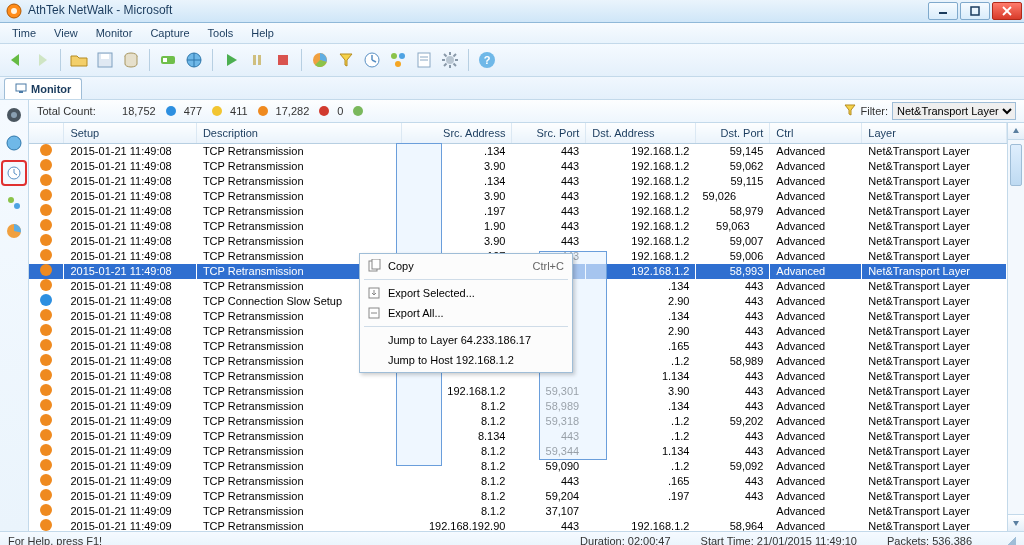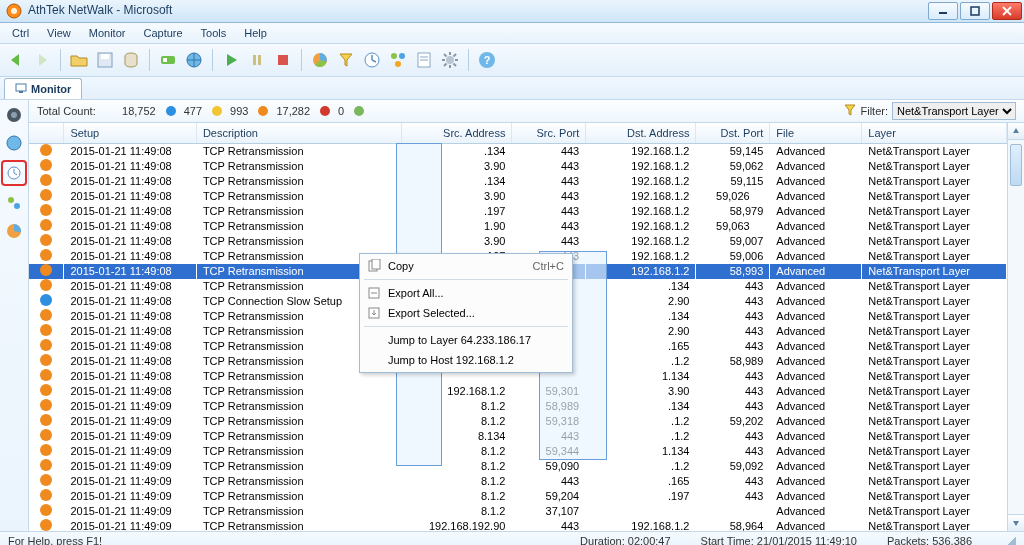--- a/index.html
+++ b/index.html
@@ -290,21 +290,21 @@
     <div class="win-btn close">
         <svg width="10" height="10">
           <line x1="1" y1="1" x2="9" y2="9" stroke="#fff" stroke-width="1.8"></line>
           <line x1="9" y1="1" x2="1" y2="9" stroke="#fff" stroke-width="1.8"></line>
         </svg>
       </div>
   </div>
 </div>
 
 <div class="menubar">
-  <span>Ctrl</span>
+  <span>Time</span>
   <span>View</span>
   <span>Monitor</span>
   <span>Capture</span>
   <span>Tools</span>
   <span>Help</span>
 </div>
 
 <div class="toolbar">
   <div class="tb-btn">
       <svg width="20" height="20">
@@ -469,21 +469,21 @@
 
     <div class="counterbar">
       <span>Total Count:</span>
       <span style="min-width:50px;text-align:right">18,752</span>
       <span class="pair">
           <span class="dot" style="background:#2d8fe0"></span>
           <span>477</span>
         </span>
       <span class="pair">
           <span class="dot" style="background:#f2c531"></span>
-          <span>993</span>
+          <span>411</span>
         </span>
       <span class="pair">
           <span class="dot" style="background:#ef8a1f"></span>
           <span>17,282</span>
         </span>
       <span class="pair">
           <span class="dot" style="background:#d13a2f"></span>
           <span>0</span>
         </span>
       <span class="pair">
@@ -504,23 +504,23 @@
     <div class="grid-wrap">
       <div class="grid" id="grid">
         <table class="data">
           <thead>
             <tr>
               <th class="col-icon"></th>
               <th class="col-time">Setup</th>
               <th class="col-desc">Description</th>
               <th class="col-src" style="text-align:right">Src. Address</th>
               <th class="col-sport" style="text-align:right">Src. Port</th>
-              <th class="col-dst" style="text-align:right">Dst. Address</th>
+              <th class="col-dst" style="">Dst. Address</th>
               <th class="col-dport" style="text-align:right">Dst. Port</th>
-              <th class="col-type">File</th>
+              <th class="col-type">Ctrl</th>
               <th class="col-layer">Layer</th>
             </tr>
           </thead>
           <tbody id="grid-body">
               <tr>
                 <td class="col-icon" style="text-align:center"><span class="row-dot" style="background:#ef8a1f"></span></td>
                 <td class="col-time">2015-01-21 11:49:08</td>
                 <td class="col-desc">TCP Retransmission</td>
                 <td class="col-src" style="text-align:right">.134</td>
                 <td class="col-sport" style="text-align:right">443</td>
@@ -551,21 +551,21 @@
                 <td class="col-type">Advanced</td>
                 <td class="col-layer">Net&amp;Transport Layer</td>
               </tr>
               <tr>
                 <td class="col-icon" style="text-align:center"><span class="row-dot" style="background:#ef8a1f"></span></td>
                 <td class="col-time">2015-01-21 11:49:08</td>
                 <td class="col-desc">TCP Retransmission</td>
                 <td class="col-src" style="text-align:right">3.90</td>
                 <td class="col-sport" style="text-align:right">443</td>
                 <td class="col-dst" style="text-align:right">192.168.1.2</td>
-                <td class="col-dport" style="text-align:center">59,026</td>
+                <td class="col-dport" style="text-align:left">59,026</td>
                 <td class="col-type">Advanced</td>
                 <td class="col-layer">Net&amp;Transport Layer</td>
               </tr>
               <tr>
                 <td class="col-icon" style="text-align:center"><span class="row-dot" style="background:#ef8a1f"></span></td>
                 <td class="col-time">2015-01-21 11:49:08</td>
                 <td class="col-desc">TCP Retransmission</td>
                 <td class="col-src" style="text-align:right">.197</td>
                 <td class="col-sport" style="text-align:right">443</td>
                 <td class="col-dst" style="text-align:right">192.168.1.2</td>
@@ -820,33 +820,33 @@
                 </svg>
               </span>
             <span class="cm-label">Copy</span>
             <span class="cm-accel">Ctrl+C</span>
           </div>
           <div class="cm-sep"></div>
           <div class="cm-item">
             <span class="cm-icon">
                 <svg width="14" height="14">
                   <rect x="2" y="2" width="10" height="10" fill="#fff" stroke="#888"></rect>
-                  <path d="M4 7h6" stroke="#888"></path>
+                  <path d="M7 4v5M5 7l2 2 2-2" stroke="#888" fill="none"></path>
                 </svg>
               </span>
-            <span class="cm-label">Export All...</span>
+            <span class="cm-label">Export Selected...</span>
           </div>
           <div class="cm-item">
             <span class="cm-icon">
                 <svg width="14" height="14">
                   <rect x="2" y="2" width="10" height="10" fill="#fff" stroke="#888"></rect>
-                  <path d="M7 4v5M5 7l2 2 2-2" stroke="#888" fill="none"></path>
+                  <path d="M4 7h6" stroke="#888"></path>
                 </svg>
               </span>
-            <span class="cm-label">Export Selected...</span>
+            <span class="cm-label">Export All...</span>
           </div>
           <div class="cm-sep"></div>
           <div class="cm-item">
             <span class="cm-icon"></span>
             <span class="cm-label">Jump to Layer 64.233.186.17</span>
           </div>
           <div class="cm-item">
             <span class="cm-icon"></span>
             <span class="cm-label">Jump to Host 192.168.1.2</span>
           </div>

